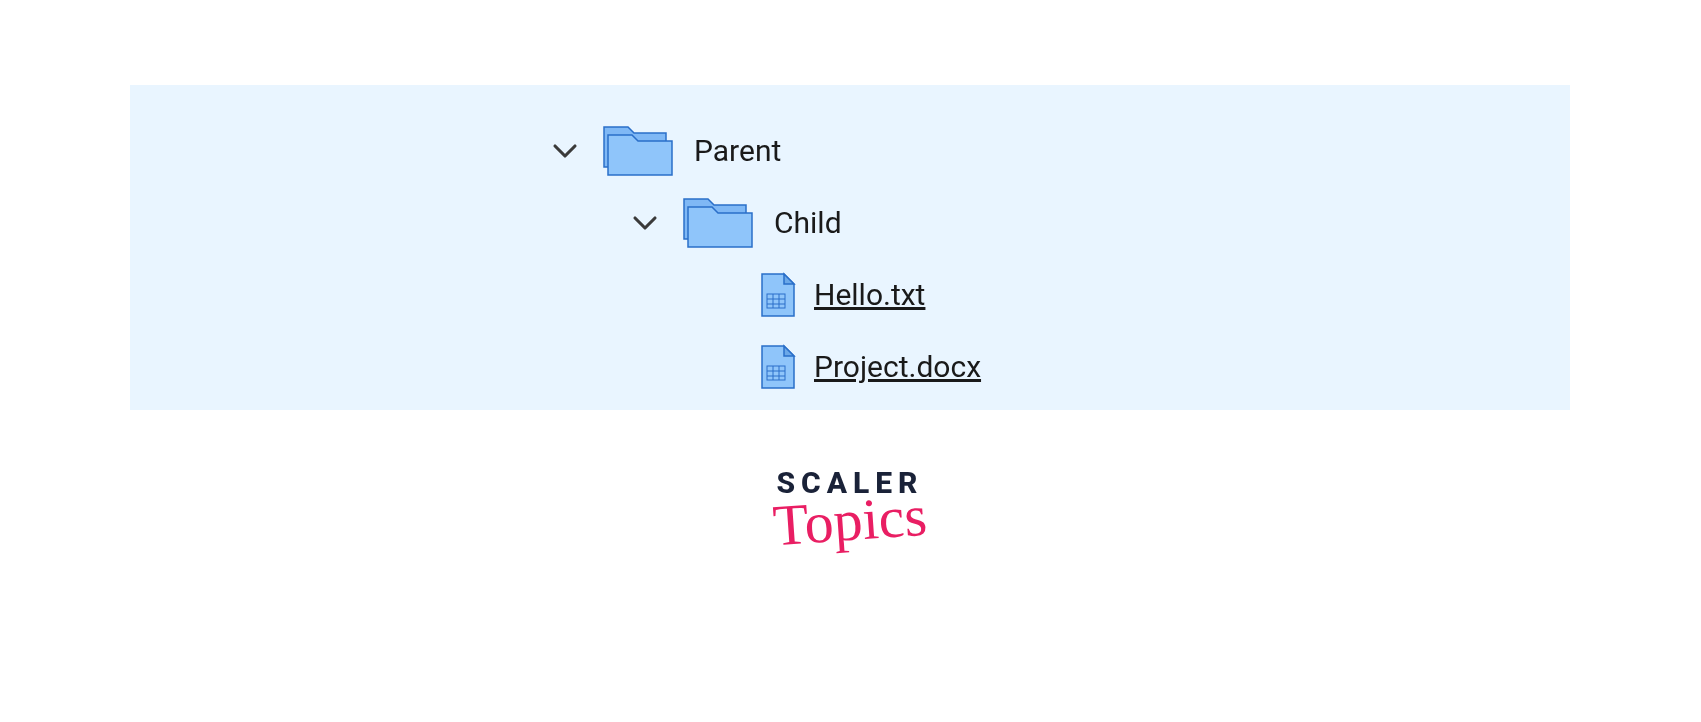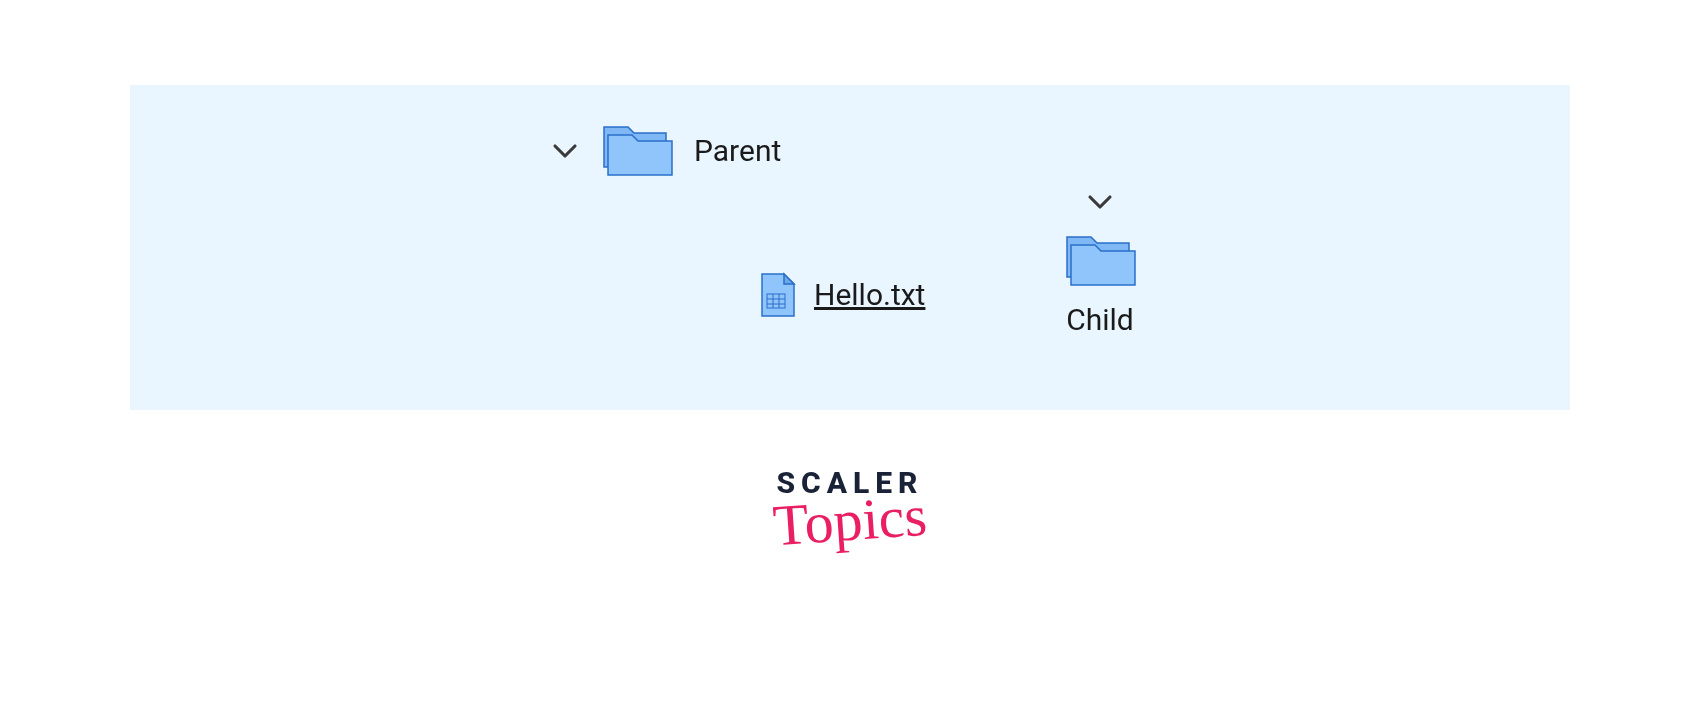--- a/index.html
+++ b/index.html
@@ -24,21 +24,21 @@
     margin-left: 420px;
     font-size: 30px;
     color: #1a1a1a;
   }
   .row {
     display: flex;
     align-items: center;
     height: 72px;
     gap: 18px;
   }
-  .row.depth-1 { margin-left: 80px; flex-direction: column; }
+  .row.depth-1 { margin-left: 80px; }
   .row.depth-2 { margin-left: 210px; text-decoration: underline; }
   .chevron {
     width: 30px;
     height: 30px;
     flex-shrink: 0;
   }
   .folder {
     width: 78px;
     height: 52px;
     flex-shrink: 0;
@@ -111,20 +111,32 @@
         <path d="M24,2 L24,12 L34,12 Z" fill="#6ba8e8" stroke="#2a6fc9" stroke-width="1.5"></path>
         <rect x="7" y="22" width="18" height="14" fill="none" stroke="#2a6fc9" stroke-width="1"></rect>
         <line x1="7" y1="27" x2="25" y2="27" stroke="#2a6fc9" stroke-width="1"></line>
         <line x1="7" y1="32" x2="25" y2="32" stroke="#2a6fc9" stroke-width="1"></line>
         <line x1="13" y1="22" x2="13" y2="36" stroke="#2a6fc9" stroke-width="1"></line>
         <line x1="19" y1="22" x2="19" y2="36" stroke="#2a6fc9" stroke-width="1"></line>
       </svg>
       <span class="label">Hello.txt</span>
     </div>
 
+    <div class="row depth-2">
+      <svg class="file" viewBox="0 0 36 46">
+        <path d="M2,2 L24,2 L34,12 L34,44 L2,44 Z" fill="#8fc5fa" stroke="#2a6fc9" stroke-width="1.5"></path>
+        <path d="M24,2 L24,12 L34,12 Z" fill="#6ba8e8" stroke="#2a6fc9" stroke-width="1.5"></path>
+        <rect x="7" y="22" width="18" height="14" fill="none" stroke="#2a6fc9" stroke-width="1"></rect>
+        <line x1="7" y1="27" x2="25" y2="27" stroke="#2a6fc9" stroke-width="1"></line>
+        <line x1="7" y1="32" x2="25" y2="32" stroke="#2a6fc9" stroke-width="1"></line>
+        <line x1="13" y1="22" x2="13" y2="36" stroke="#2a6fc9" stroke-width="1"></line>
+        <line x1="19" y1="22" x2="19" y2="36" stroke="#2a6fc9" stroke-width="1"></line>
+      </svg>
+      <span class="label">Project.docx</span>
+    </div>
 
   </div>
 </div>
 
 <div class="logo">
   <div class="logo-top">SCALER</div>
   <div class="logo-bottom">Topics</div>
 </div>
 
 </body></html>

